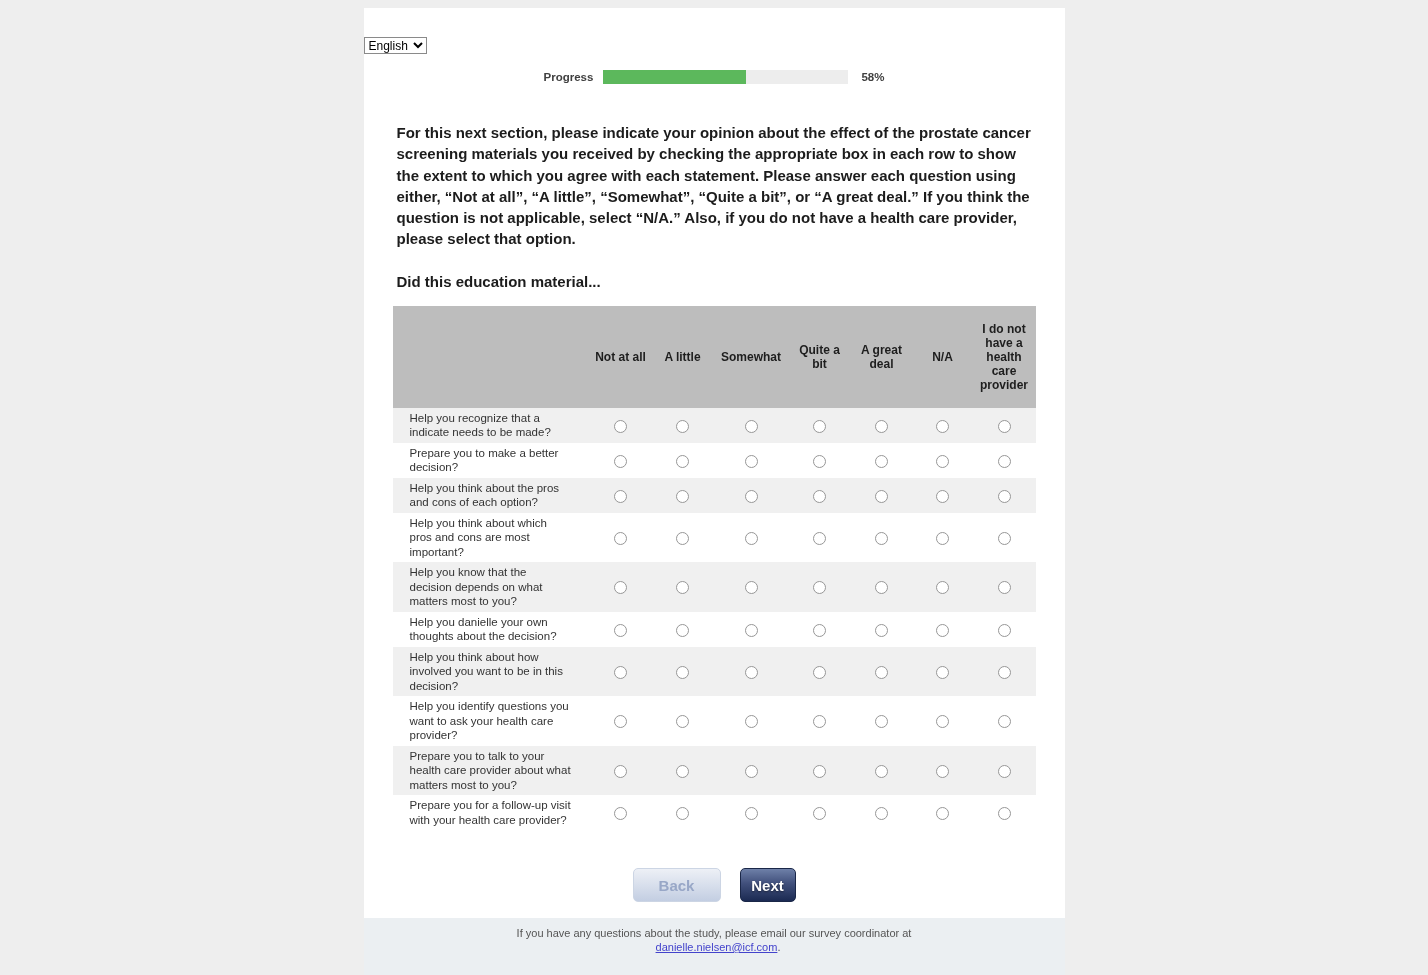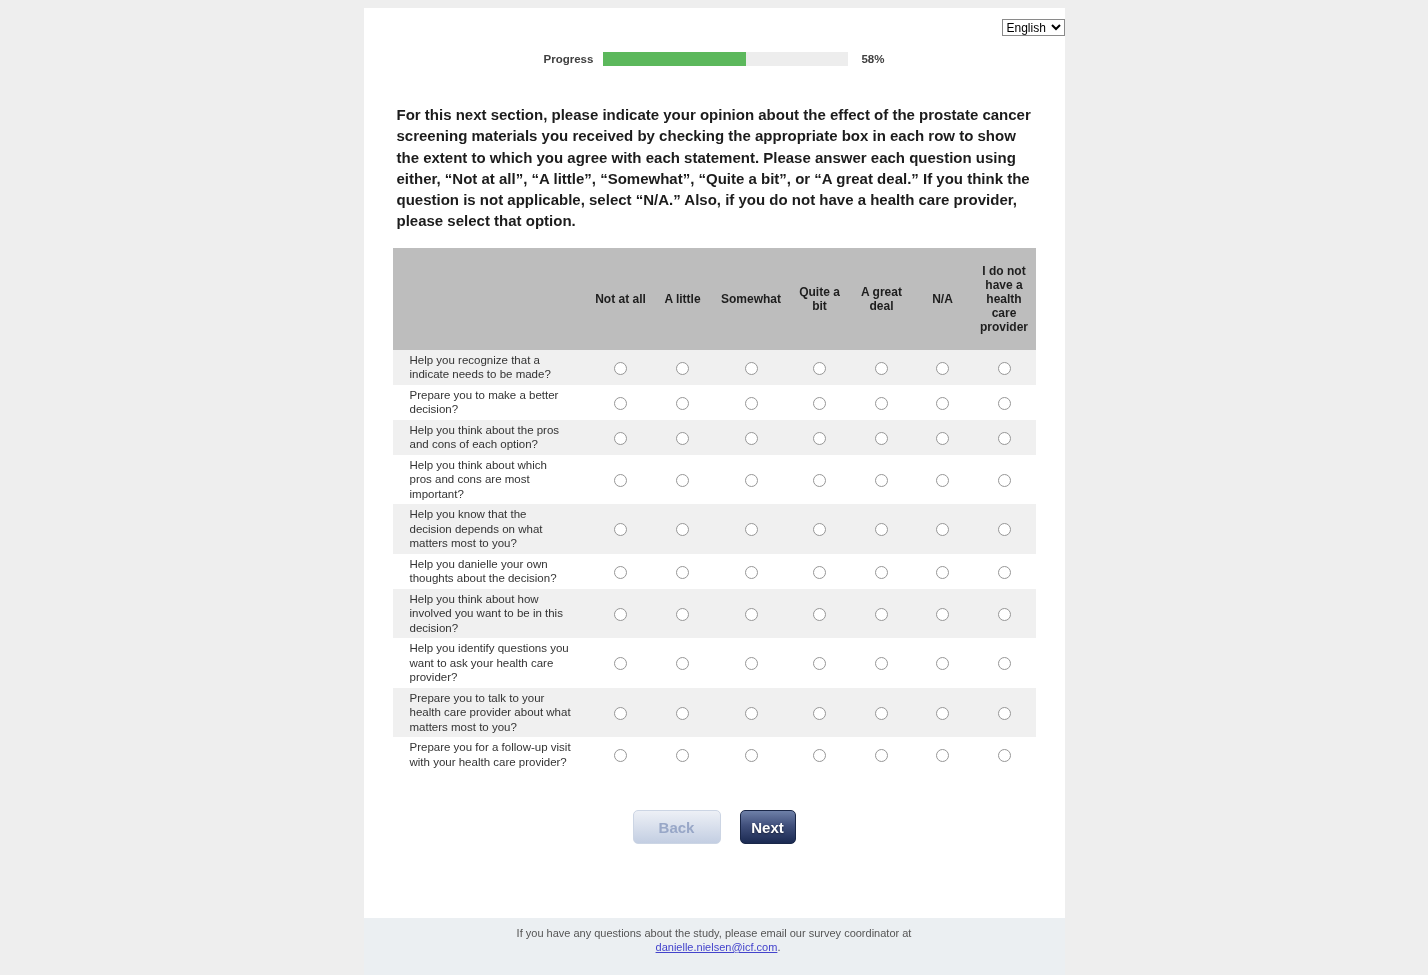--- a/index.html
+++ b/index.html
@@ -3,21 +3,21 @@
 <meta charset="utf-8">
 <style>
   * { margin:0; padding:0; box-sizing:border-box; }
   html,body { background:#eeeeee; }
   body { font-family:"Liberation Sans", sans-serif; }
   .viewport { width:1428px; height:975px; background:#eeeeee; padding-top:8px; overflow:hidden; }
   .column { width:701px; margin:0 auto; }
   .main { background:#ffffff; height:910px; position:relative; padding-top:11px; }
 
   
-  .lang-row { display:flex; justify-content:flex-end; height:16px; }
+  .lang-row { display:flex; height:16px;margin-top:18px; }
   .lang-select { font-family:"Liberation Sans", sans-serif; font-size:12px; height:17px; width:63px; border:1px solid #8a8a8a; background:#fff; }
 
   
   .progress-row { display:flex; align-items:center; justify-content:center; margin-top:17px; height:14px; }
   .progress-label { font-size:11.5px; font-weight:bold; color:#404040; margin-right:10px; }
   .progress-track { width:245px; height:14px; background:#ededed; position:relative; }
   .progress-fill { height:100%; background:#5cb85c; }
   .progress-pct { font-size:11.5px; font-weight:bold; color:#404040; margin-left:13px; }
 
   
@@ -58,20 +58,21 @@
       <div class="progress-row">
         <span class="progress-label">Progress</span>
         <span class="progress-track">
           <span class="progress-fill" id="progressFill" style="width: 58%; background: rgb(92, 184, 92); display: block;"></span>
         </span>
         <span class="progress-pct">58%</span>
       </div>
 
       <div class="instructions">For this next section, please indicate your opinion about the effect of the prostate cancer screening materials you received by checking the appropriate box in each row to show the extent to which you agree with each statement. Please answer each question using either, “Not at all”, “A little”, “Somewhat”, “Quite a bit”, or “A great deal.” If you think the question is not applicable, select “N/A.” Also, if you do not have a health care provider, please select that option.</div>
 
+      <div class="question-heading">Did this education material...</div>
 
       <div class="grid-wrap">
         <table class="grid" id="matrixTable">
           <colgroup id="matrixCols">
               <col style="width: 197px;">
               <col style="width: 62px;">
               <col style="width: 62px;">
               <col style="width: 75px;">
               <col style="width: 62px;">
               <col style="width: 62px;">

